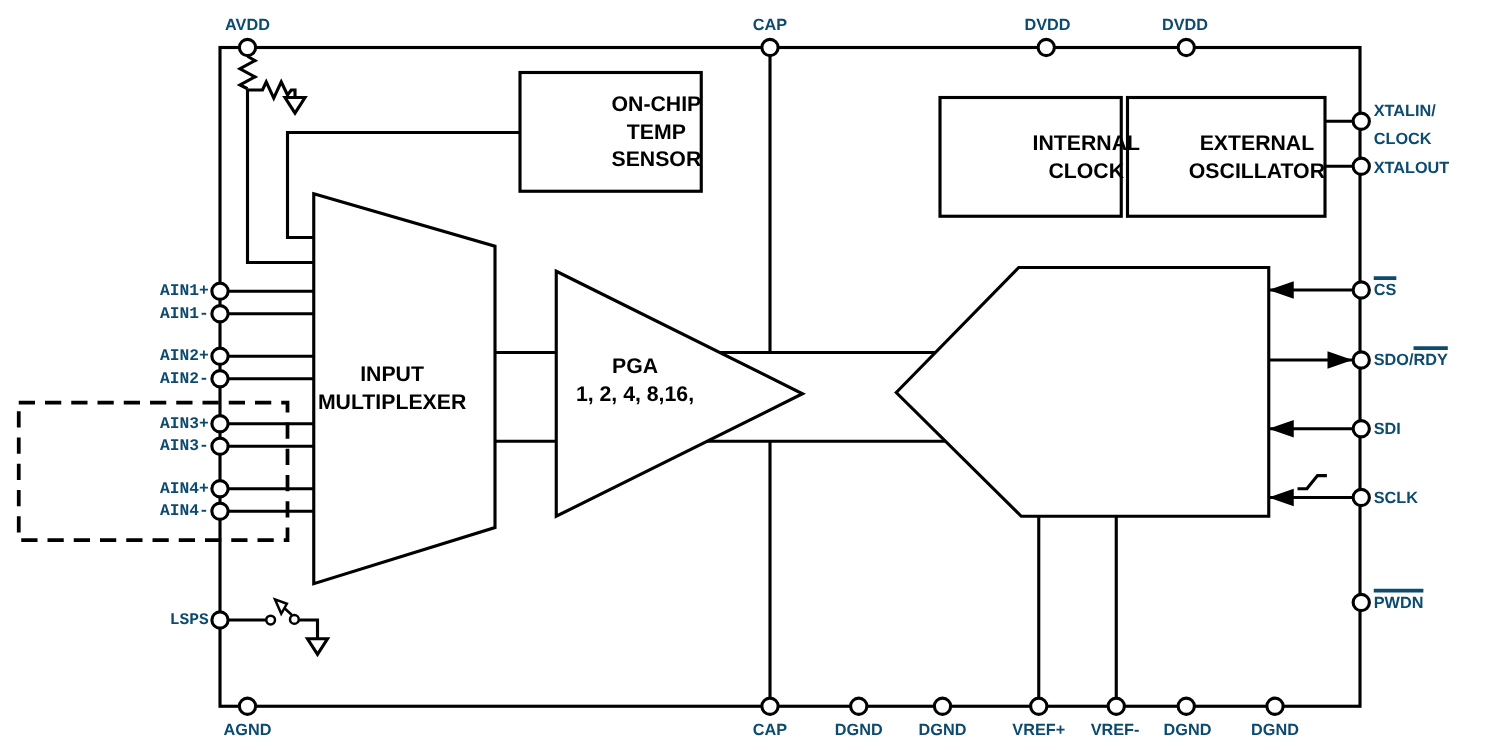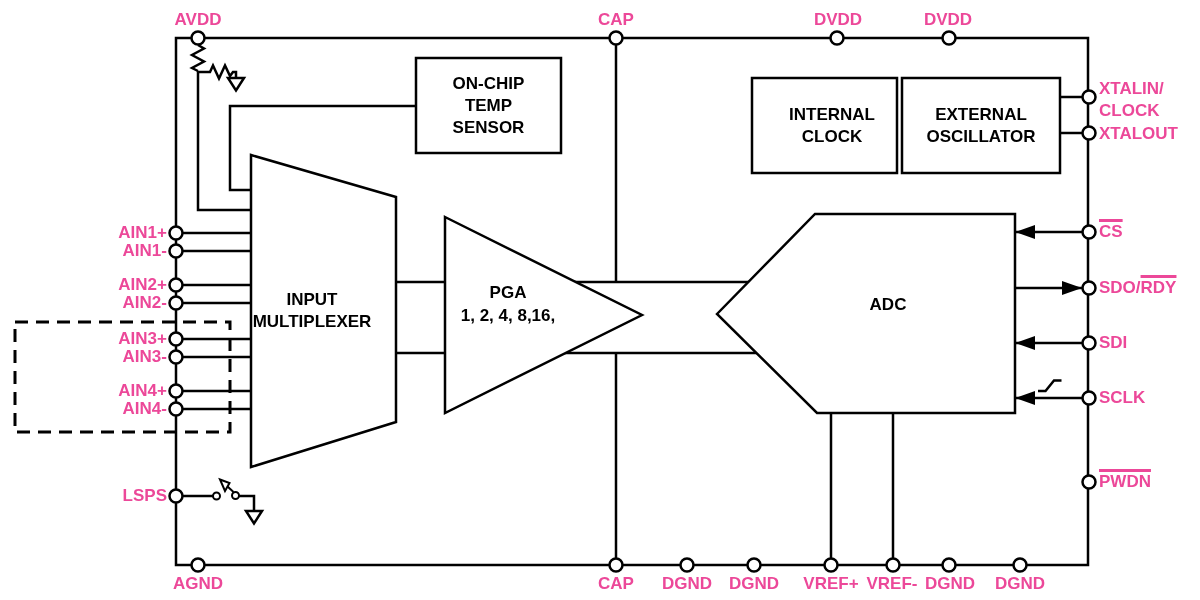--- a/index.html
+++ b/index.html
@@ -1,23 +1,23 @@
 <!DOCTYPE html>
 <html><head>
 <meta charset="utf-8">
 <style>
   html,body{margin:0;padding:0;background:#ffffff;}
   .stage{position:relative;width:1200px;height:600px;background:#ffffff;
          font-family:"Liberation Sans",sans-serif;overflow:hidden;}
   .stage svg{position:absolute;left:0;top:0;}
-  .lbl{position:absolute;font-weight:bold;font-size:17px;line-height:20px;
-       color:#ec4899;white-space:nowrap;}
+  .lbl{position:absolute;font-weight:bold;font-size:13px;line-height:20px;
+       color:#0c4a6e;white-space:nowrap;}
   .cx{transform:translateX(-50%);}
-  .rt{text-align:right;}
-  .blk{position:absolute;display:flex;align-items:center;justify-content:center;
+  .rt{text-align:right;font-family:Liberation Mono, monospace;}
+  .blk{position:absolute;display:flex;align-items:center;justify-content:flex-end;
        text-align:center;font-weight:bold;font-size:17px;line-height:22px;color:#000;}
   .bl{display:block;}
   .ovl{text-decoration:overline;text-decoration-thickness:2.5px;margin-top:20px;}
   .note{position:absolute;text-align:center;font-weight:bold;font-size:17px;
         line-height:22px;color:#000;}
 </style>
 </head>
 <body>
 
 <div class="stage">
@@ -185,17 +185,16 @@
     <div>
       <span class="bl">INPUT</span>
       <span class="bl">MULTIPLEXER</span>
     </div>
   </div>
   <div class="note" style="left:420px;top:281px;width:176px;line-height:23px">
     <span class="bl">PGA</span>
     <span class="bl">1, 2, 4, 8,16,</span>
   </div>
   <div class="note" style="left:818px;top:293px;width:140px;line-height:24px">
-    <span class="bl">ADC</span>
   </div>
 
 
 </div>
 
 </body></html>

